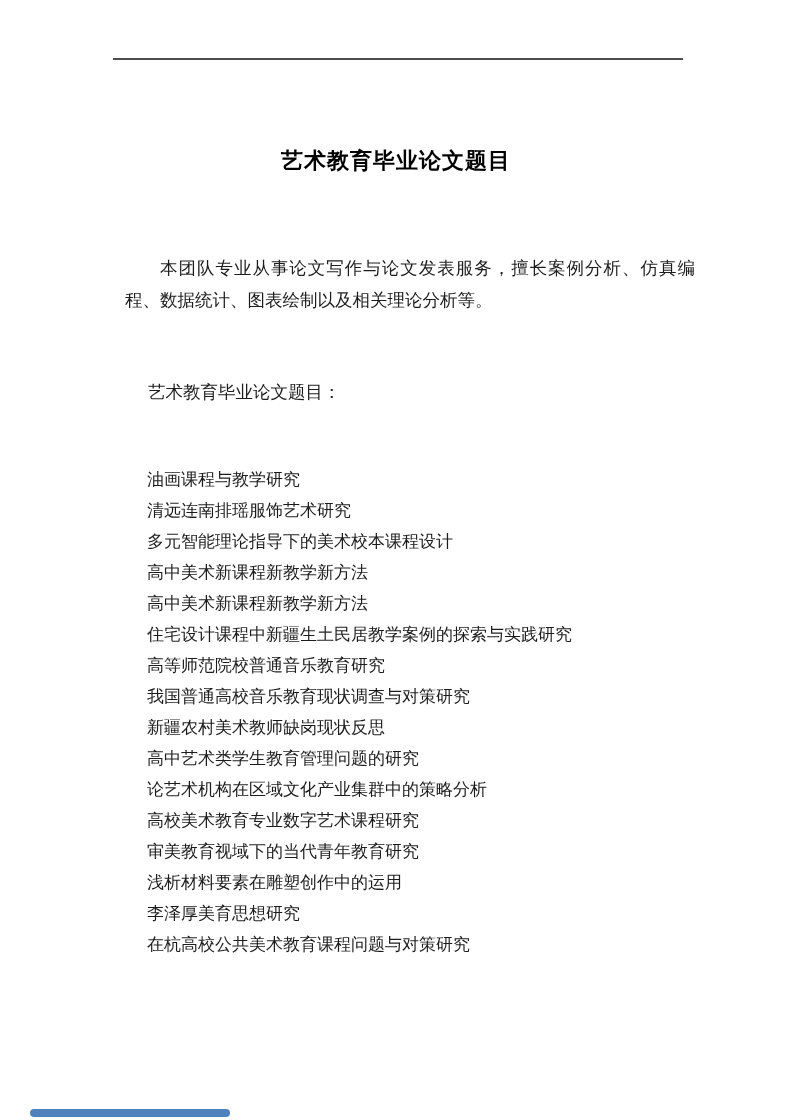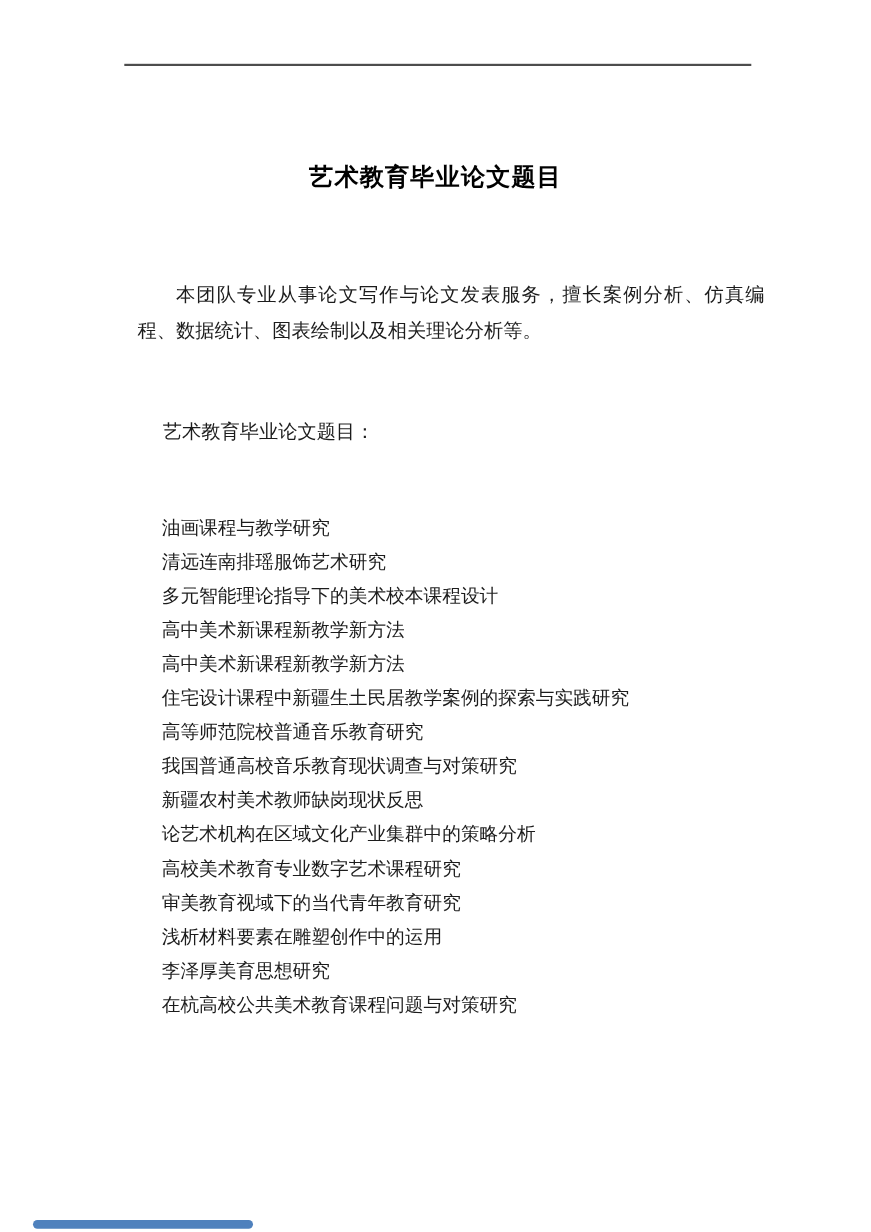--- a/index.html
+++ b/index.html
@@ -97,20 +97,21 @@
   <div class="topic-list">
       <div class="topic-line">油画课程与教学研究</div>
       <div class="topic-line">清远连南排瑶服饰艺术研究</div>
       <div class="topic-line">多元智能理论指导下的美术校本课程设计</div>
       <div class="topic-line">高中美术新课程新教学新方法</div>
       <div class="topic-line">高中美术新课程新教学新方法</div>
       <div class="topic-line">住宅设计课程中新疆生土民居教学案例的探索与实践研究</div>
       <div class="topic-line">高等师范院校普通音乐教育研究</div>
       <div class="topic-line">我国普通高校音乐教育现状调查与对策研究</div>
       <div class="topic-line">新疆农村美术教师缺岗现状反思</div>
+      <div class="topic-line">高中艺术类学生教育管理问题的研究</div>
       <div class="topic-line">论艺术机构在区域文化产业集群中的策略分析</div>
       <div class="topic-line">高校美术教育专业数字艺术课程研究</div>
       <div class="topic-line">审美教育视域下的当代青年教育研究</div>
       <div class="topic-line">浅析材料要素在雕塑创作中的运用</div>
       <div class="topic-line">李泽厚美育思想研究</div>
       <div class="topic-line">在杭高校公共美术教育课程问题与对策研究</div>
     </div>
 
   <div class="bottom-bar"></div>
 

